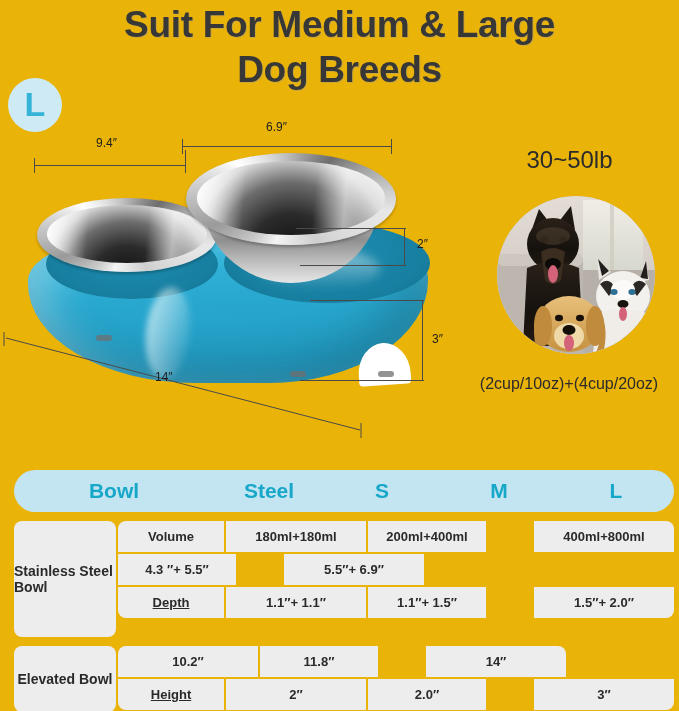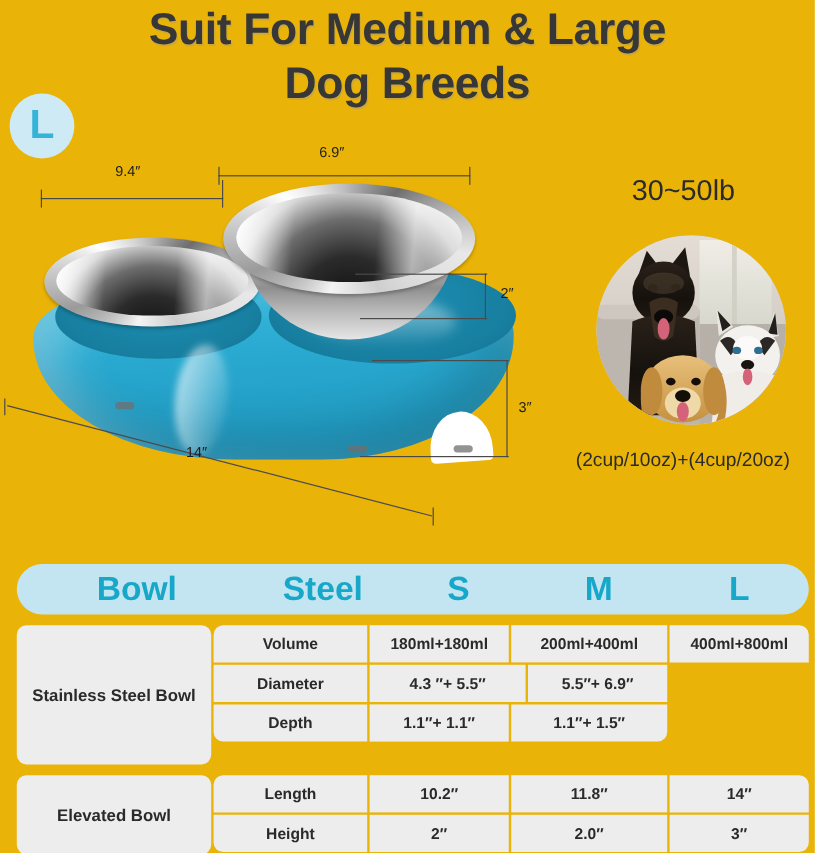--- a/index.html
+++ b/index.html
@@ -112,45 +112,45 @@
     position:absolute;left:455px;top:375px;width:228px;text-align:center;
     font-size:16px;color:#2b2b2b;white-space:nowrap;
   }
 
   
   .table{position:absolute;left:14px;top:470px;width:660px;}
   .thead{
     height:42px;background:#c3e4f1;border-radius:22px;display:flex;align-items:center;
   }
   .thead div{
-    font-size:28px;font-weight:bold;color:#17a8c9;text-align:center;
+    font-size:21px;font-weight:bold;color:#17a8c9;text-align:center;
   }
   .c1{width:200px;} .c2{width:110px;} .c3{width:116px;} .c4{width:118px;} .c5{width:116px;}
 
   .block{margin-top:9px;display:flex;}
   .leftcell{
     width:200px;background:#ededed;border-radius:8px;
     display:flex;align-items:center;justify-content:center;
     font-size:14px;font-weight:bold;color:#2a2a2a;margin-right:2px;
   }
   .rows{flex:1;}
   .trow{display:flex;margin-bottom:2px;}
   .trow:last-child{margin-bottom:0;}
   .cell{
     background:#ededed;height:31px;display:flex;align-items:center;justify-content:center;
     font-size:13px;font-weight:bold;color:#2a2a2a;margin-right:2px;white-space:nowrap;
   }
-  .cell:last-child{margin-right:0;}
+  .cell:last-child{margin-right:0;margin-left:46px;}
   .rows .trow:first-child .cell:first-child{border-top-left-radius:8px;}
   .rows .trow:first-child .cell:last-child{border-top-right-radius:8px;}
-  .rows .trow:last-child .cell:first-child{border-bottom-left-radius:8px;}
+  .rows .trow:last-child .cell:first-child{border-bottom-left-radius:8px;text-decoration:underline;}
   .rows .trow:last-child .cell:last-child{border-bottom-right-radius:8px;}
-  .lbl{width:128px;}
-  .val{width:116px;}
-  .val.m{width:130px;}
+  .lbl{width:106px;}
+  .val{width:140px;}
+  .val.m{width:118px;}
 </style>
 </head>
 <body>
 
 <div id="stage">
 
   <div class="title">
     <span>Suit For Medium &amp; Large</span>
     <span class="l2">Dog Breeds</span>
   </div>
@@ -304,40 +304,39 @@
       <div class="rows">
 
         <div class="trow">
           <div class="cell lbl">Volume</div>
           <div class="cell val">180ml+180ml</div>
           <div class="cell val m">200ml+400ml</div>
           <div class="cell val">400ml+800ml</div>
         </div>
 
         <div class="trow">
-          <div class="cell lbl">Diameter</div>
           <div class="cell val m">4.3 ″+ 5.5″</div>
           <div class="cell val">5.5″+ 6.9″</div>
         </div>
 
         <div class="trow">
           <div class="cell lbl">Depth</div>
           <div class="cell val">1.1″+ 1.1″</div>
           <div class="cell val m">1.1″+ 1.5″</div>
+          <div class="cell val">1.5″+ 2.0″</div>
         </div>
 
       </div>
     </div>
 
     <div class="block">
       <div class="leftcell" style="height:66px;">Elevated Bowl</div>
       <div class="rows">
 
         <div class="trow">
-          <div class="cell lbl">Length</div>
           <div class="cell val">10.2″</div>
           <div class="cell val m">11.8″</div>
           <div class="cell val">14″</div>
         </div>
 
         <div class="trow">
           <div class="cell lbl">Height</div>
           <div class="cell val">2″</div>
           <div class="cell val m">2.0″</div>
           <div class="cell val">3″</div>

